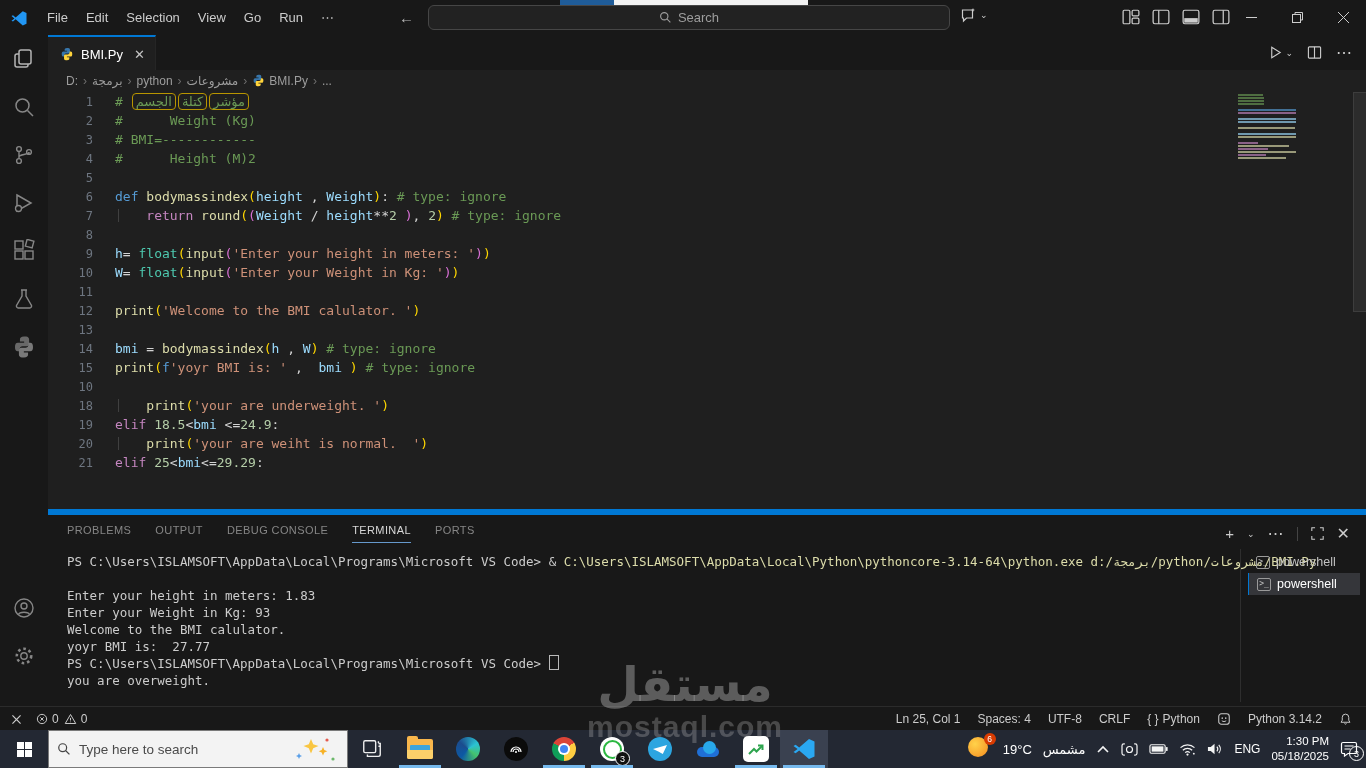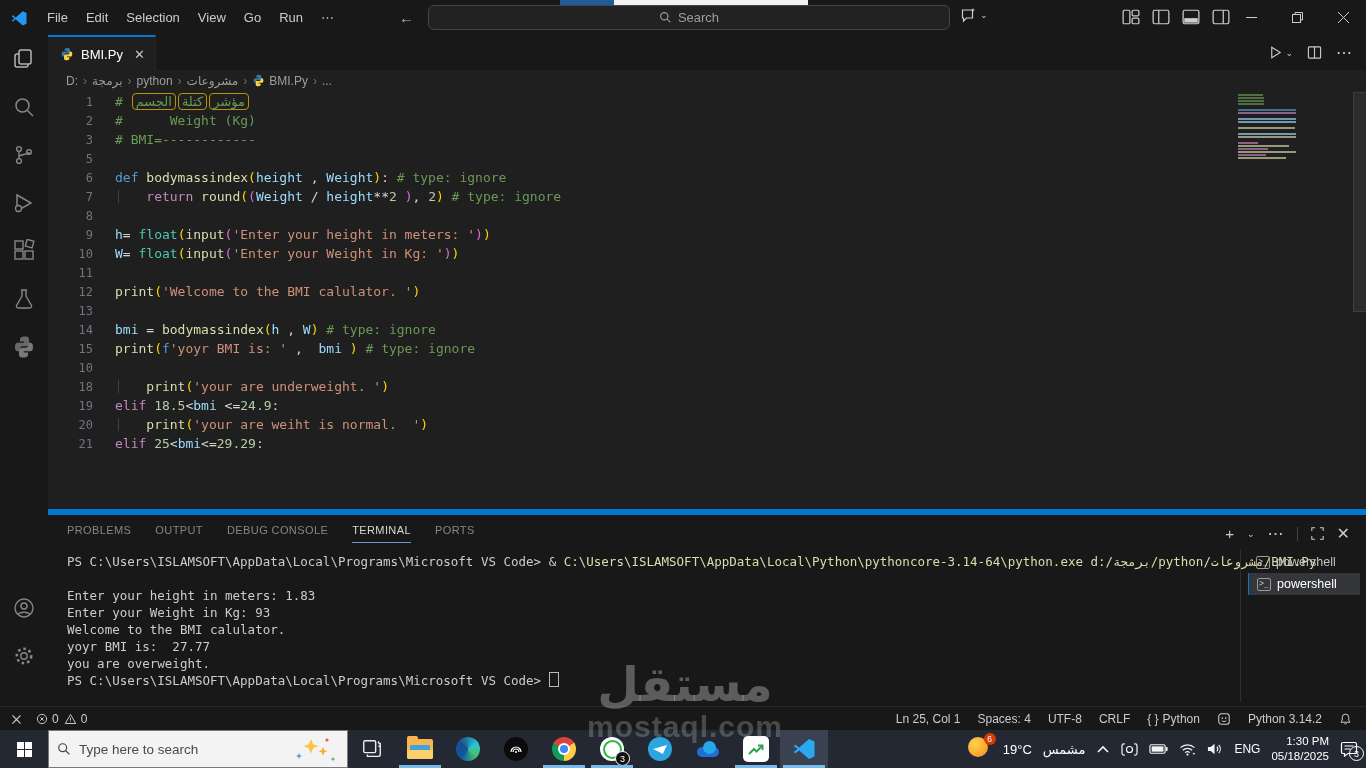--- a/index.html
+++ b/index.html
@@ -326,20 +326,21 @@
       <span class="bc-sep">›</span>
       <span class="bc-item">
         <span>...</span>
       </span>
     </div>
 
   <div class="code" id="code-lines">
       <div class="crow"><span class="ln">1</span><span class="lc"><span class="tk-cm"># </span><span class="bxwrap ar" dir="rtl"><span class="bx">مؤشر</span><span class="bx">كتلة</span><span class="bx">الجسم</span></span></span></div>
       <div class="crow"><span class="ln">2</span><span class="lc"><span class="tk-cm">#      Weight (Kg)</span></span></div>
       <div class="crow"><span class="ln">3</span><span class="lc"><span class="tk-cm"># BMI=------------</span></span></div>
+      <div class="crow"><span class="ln">4</span><span class="lc"><span class="tk-cm">#      Height (M)2</span></span></div>
       <div class="crow"><span class="ln">5</span><span class="lc"></span></div>
       <div class="crow"><span class="ln">6</span><span class="lc"><span class="tk-kb">def </span><span class="tk-fn">bodymassindex</span><span class="tk-p1">(</span><span class="tk-va">height</span><span class="tk-op"> , </span><span class="tk-va">Weight</span><span class="tk-p1">)</span><span class="tk-op">:</span><span class="tk-cm"> # type: ignore</span></span></div>
       <div class="crow"><span class="ln">7</span><span class="lc"><span class="guide"></span><span class="tk-op">    </span><span class="tk-kw">return </span><span class="tk-fn">round</span><span class="tk-p1">(</span><span class="tk-p2">(</span><span class="tk-va">Weight</span><span class="tk-op"> / </span><span class="tk-va">height</span><span class="tk-op">**</span><span class="tk-nu">2</span><span class="tk-op"> </span><span class="tk-p2">)</span><span class="tk-op">, </span><span class="tk-nu">2</span><span class="tk-p1">)</span><span class="tk-cm"> # type: ignore</span></span></div>
       <div class="crow"><span class="ln">8</span><span class="lc"></span></div>
       <div class="crow"><span class="ln">9</span><span class="lc"><span class="tk-va">h</span><span class="tk-op">= </span><span class="tk-ty">float</span><span class="tk-p1">(</span><span class="tk-fn">input</span><span class="tk-p2">(</span><span class="tk-st">'Enter your height in meters: '</span><span class="tk-p2">)</span><span class="tk-p1">)</span></span></div>
       <div class="crow"><span class="ln">10</span><span class="lc"><span class="tk-va">W</span><span class="tk-op">= </span><span class="tk-ty">float</span><span class="tk-p1">(</span><span class="tk-fn">input</span><span class="tk-p2">(</span><span class="tk-st">'Enter your Weight in Kg: '</span><span class="tk-p2">)</span><span class="tk-p1">)</span></span></div>
       <div class="crow"><span class="ln">11</span><span class="lc"></span></div>
       <div class="crow"><span class="ln">12</span><span class="lc"><span class="tk-fn">print</span><span class="tk-p1">(</span><span class="tk-st">'Welcome to the BMI calulator. '</span><span class="tk-p1">)</span></span></div>
       <div class="crow"><span class="ln">13</span><span class="lc"></span></div>
       <div class="crow"><span class="ln">14</span><span class="lc"><span class="tk-va">bmi</span><span class="tk-op"> = </span><span class="tk-fn">bodymassindex</span><span class="tk-p1">(</span><span class="tk-va">h</span><span class="tk-op"> , </span><span class="tk-va">W</span><span class="tk-p1">)</span><span class="tk-cm"> # type: ignore</span></span></div>
@@ -396,22 +397,22 @@
         </svg>
       <span>✕</span>
     </div>
     <div class="terminal" id="terminal-lines">
         <div class="trowline"><span class="tk-w">PS C:\Users\ISLAMSOFT\AppData\Local\Programs\Microsoft VS Code&gt; &amp; </span><span class="tk-y">C:\Users\ISLAMSOFT\AppData\Local\Python\pythoncore-3.14-64\python.exe d:/برمجة/python/مشروعات/BMI.Py</span></div>
         <div class="trowline">&nbsp;</div>
         <div class="trowline"><span class="tk-w">Enter your height in meters: 1.83</span></div>
         <div class="trowline"><span class="tk-w">Enter your Weight in Kg: 93</span></div>
         <div class="trowline"><span class="tk-w">Welcome to the BMI calulator.</span></div>
         <div class="trowline"><span class="tk-w">yoyr BMI is:  27.77</span></div>
+        <div class="trowline"><span class="tk-w">PS C:\Users\ISLAMSOFT\AppData\Local\Programs\Microsoft VS Code&gt; </span><span class="tcursor"></span></div>
         <div class="trowline"><span class="tk-w">you are overweight.</span></div>
-        <div class="trowline"><span class="tk-w">PS C:\Users\ISLAMSOFT\AppData\Local\Programs\Microsoft VS Code&gt; </span><span class="tcursor"></span></div>
       </div>
     <div class="term-list-border"></div>
     <div class="term-list" id="term-list">
         <div class="trow">
           <span class="ticon">&gt;_</span>
           <span>powershell</span>
         </div>
         <div class="trow sel">
           <span class="ticon">&gt;_</span>
           <span>powershell</span>

